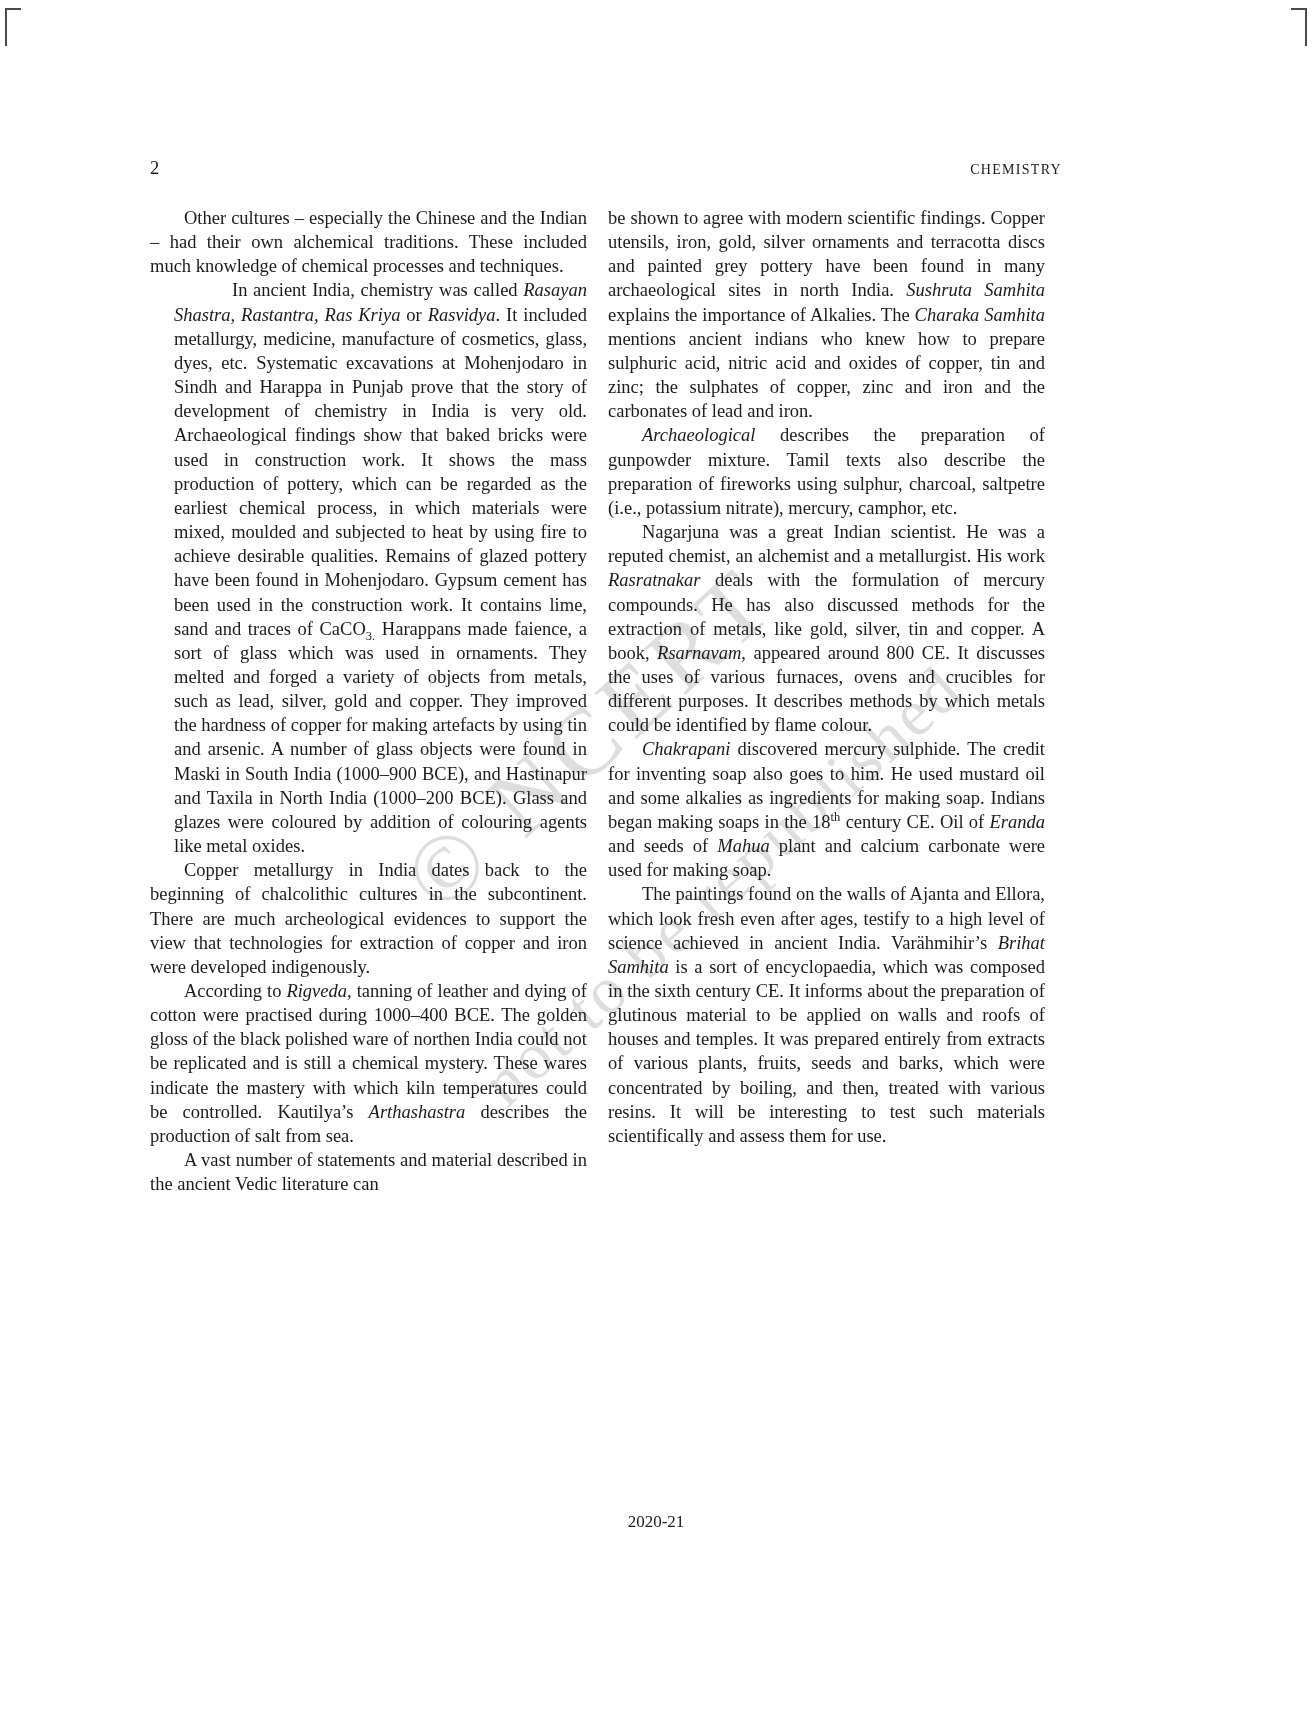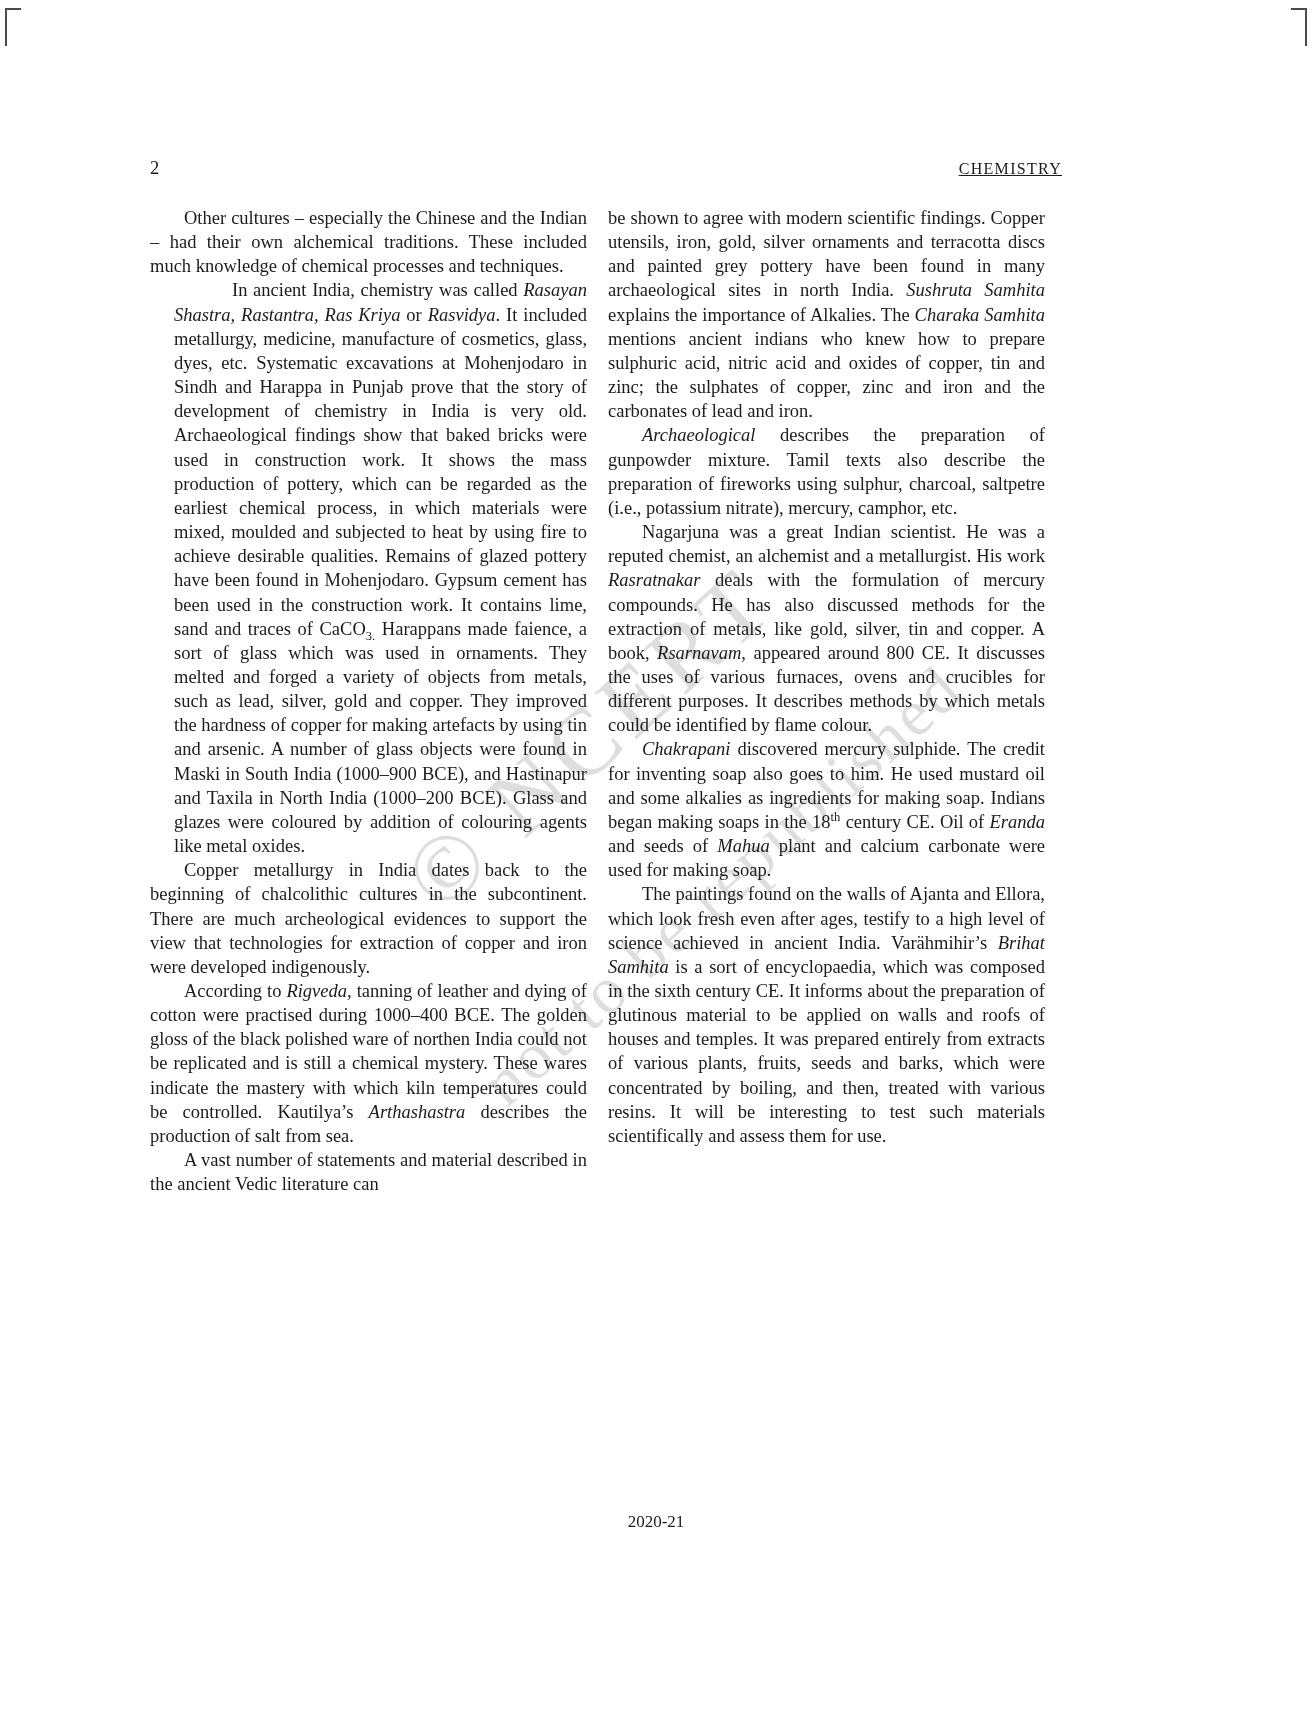--- a/index.html
+++ b/index.html
@@ -35,21 +35,21 @@
   }
   .wm-line1 { font-size: 95px; letter-spacing: 8px; white-space: nowrap; }
   .wm-line2 { font-size: 66px; letter-spacing: 3px; margin-top: 105px; white-space: nowrap; }
 
   .page-header {
     position: absolute;
     top: 158px; left: 150px; width: 912px;
     display: flex; justify-content: space-between; align-items: baseline;
   }
   .page-number { font-size: 18.5px; }
-  .running-title { font-size: 16px; letter-spacing: 1.3px; text-decoration: underline; }
+  .running-title { font-size: 14px; letter-spacing: 1.3px; }
 
   .content {
     position: absolute;
     top: 206px; left: 150px; width: 912px;
     display: flex; gap: 21px;
   }
   .column {
     width: 437px;
     font-size: 18.5px;
     line-height: 24.15px;

